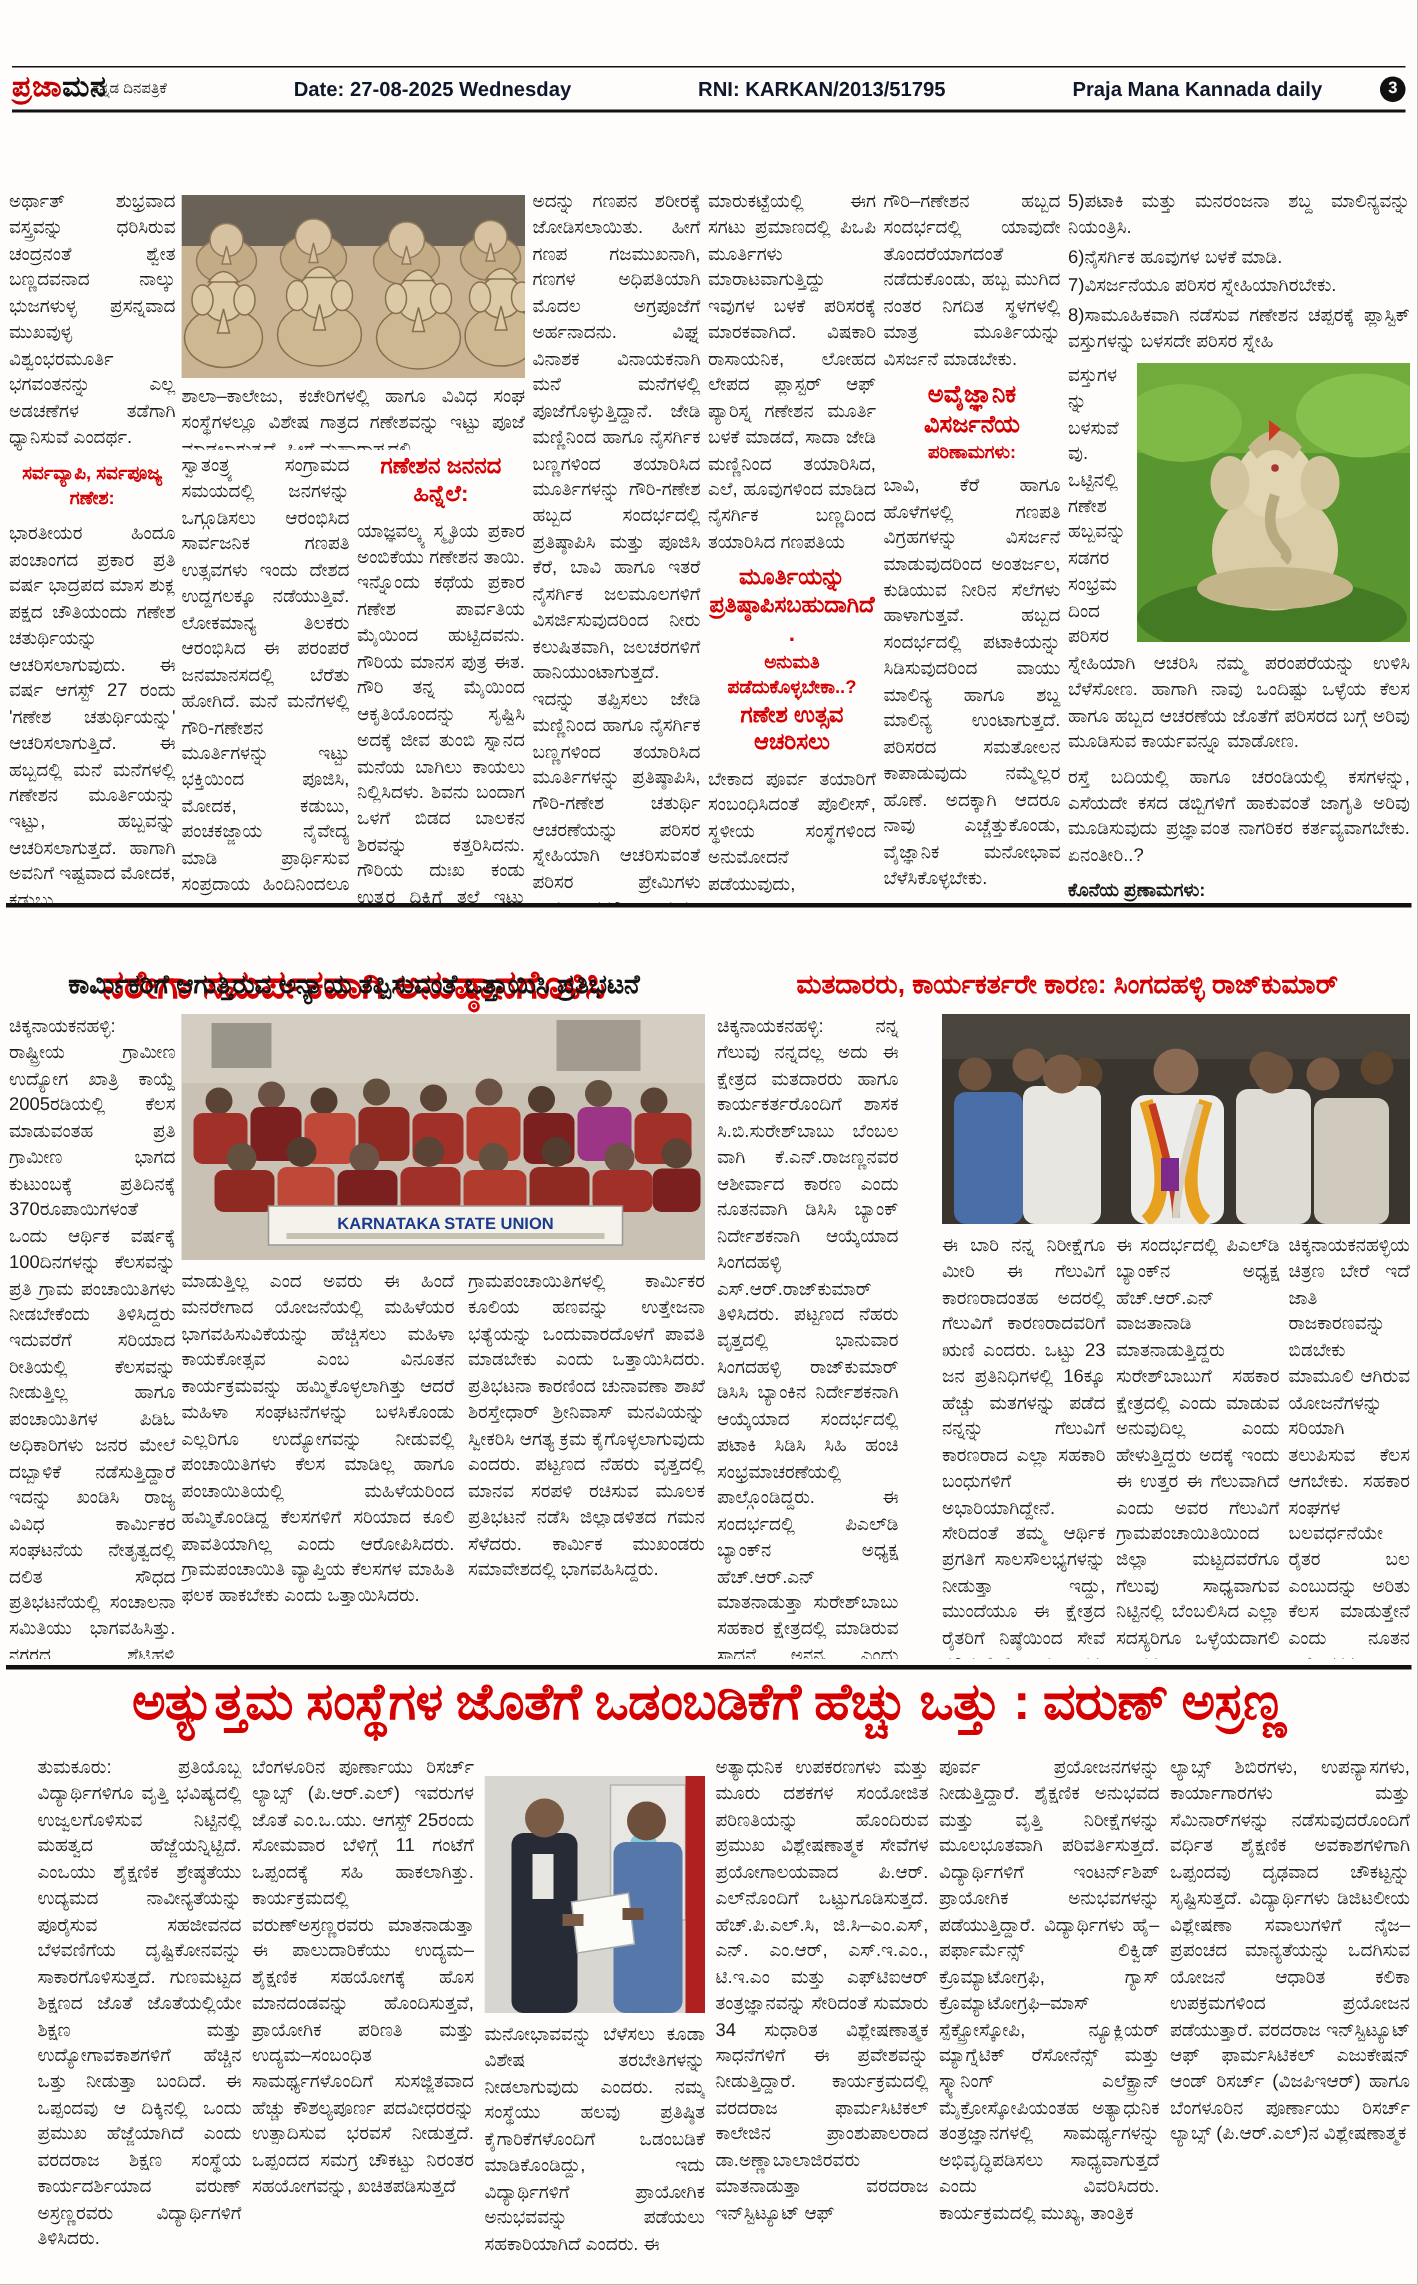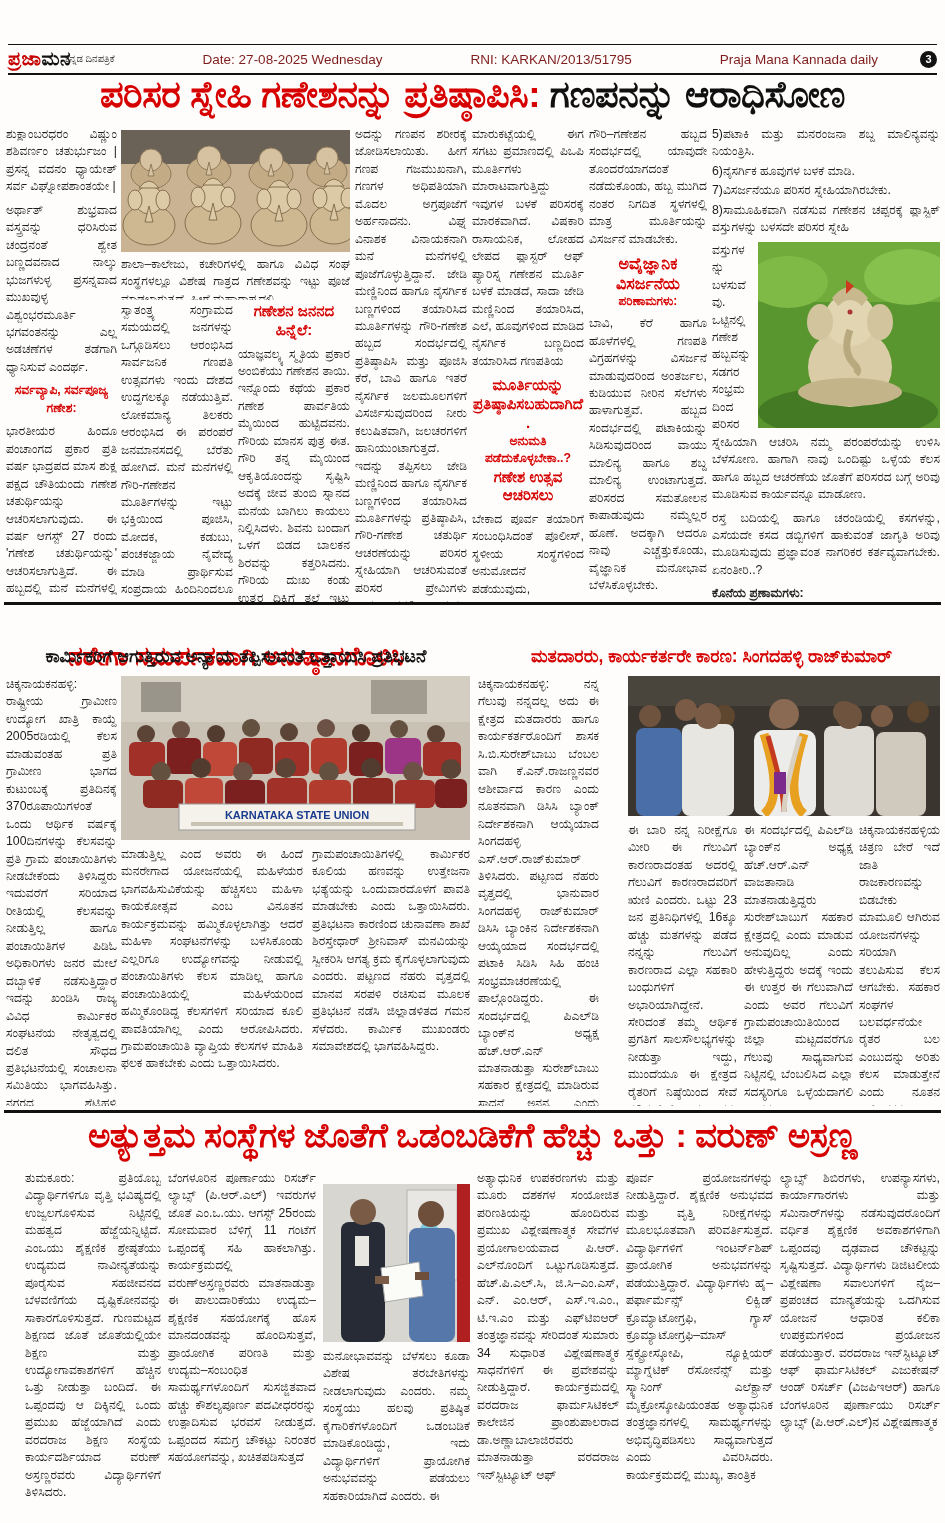--- a/index.html
+++ b/index.html
@@ -5,21 +5,21 @@
   html,body{margin:0;padding:0;background:#888;}
   .page{position:relative;width:945px;height:1523px;margin:0 auto;background:#fefdfb;
         font-family:"Liberation Sans","DejaVu Sans",sans-serif;color:#1c1c1c;overflow:hidden;}
   
   .masthead{position:absolute;left:8px;top:44px;width:929px;height:28px;
             border-top:1px solid #111;border-bottom:2.5px solid #111;
             display:flex;align-items:center;justify-content:space-between;}
   .logo{font-weight:bold;font-size:19px;letter-spacing:.5px;text-align:center;}
   .logo .lr{color:#c40000;} .logo .lb{color:#111;}
   .tagline{font-size:10px;color:#222;margin-left:-48px;}
-  .mh{font-size:13.5px;font-weight:normal;color:#7f1d1d;padding-left:46px;}
+  .mh{font-size:13.5px;font-weight:bold;color:#0f172a;padding-left:46px;}
   .pageno{width:17px;height:17px;border-radius:50%;background:#111;color:#fff;
           font-size:11px;font-weight:bold;display:flex;align-items:center;justify-content:center;}
   
   .lead-headline{position:absolute;left:0;top:76px;width:945px;text-align:center;
                  font-weight:bold;font-size:37px;line-height:1.05;white-space:nowrap;letter-spacing:-.5px;}
   .lead-headline .r{color:#d60000;} .lead-headline .k{color:#101010;}
   .sec-h1{position:absolute;text-align:center;font-weight:bold;font-size:26px;line-height:1.05;white-space:nowrap;}
   .sec-h2{position:absolute;text-align:center;font-weight:bold;font-size:17.5px;white-space:nowrap;}
   .red{color:#d60000;} .blk{color:#141414;}
   .mou-h1{position:absolute;left:0;top:1116px;width:945px;text-align:center;font-weight:bold;
@@ -45,26 +45,22 @@
     <span class="logo">
       <span class="lr">ಪ್ರಜಾ</span><span class="lb">ಮನ</span>
     </span>
     <span class="tagline">ಕನ್ನಡ ದಿನಪತ್ರಿಕೆ</span>
     <span class="mh">Date: 27-08-2025 Wednesday</span>
     <span class="mh">RNI: KARKAN/2013/51795</span>
     <span class="mh">Praja Mana Kannada daily</span>
     <span class="pageno">3</span>
   </div>
 
-  <div class="lead-headline">
-    <span class="r">ಪರಿಸರ ಸ್ನೇಹಿ ಗಣೇಶನನ್ನು ಪ್ರತಿಷ್ಠಾಪಿಸಿ: </span><span class="k">ಗಣಪನನ್ನು ಆರಾಧಿಸೋಣ</span>
-  </div>
 
   <div class="col" style="left:6px;top:126px;width:111px;height:476px;">
-    <p>ಶುಕ್ಲಾಂಬರಧರಂ ವಿಷ್ಣುಂ ಶಶಿವರ್ಣಂ ಚತುರ್ಭುಜಂ | ಪ್ರಸನ್ನ ವದನಂ ಧ್ಯಾಯೇತ್ ಸರ್ವ ವಿಘ್ನೋಪಶಾಂತಯೇ |</p>
     <p>ಅರ್ಥಾತ್ ಶುಭ್ರವಾದ ವಸ್ತ್ರವನ್ನು ಧರಿಸಿರುವ ಚಂದ್ರನಂತೆ ಶ್ವೇತ ಬಣ್ಣದವನಾದ ನಾಲ್ಕು ಭುಜಗಳುಳ್ಳ ಪ್ರಸನ್ನವಾದ ಮುಖವುಳ್ಳ ವಿಶ್ವಂಭರಮೂರ್ತಿ ಭಗವಂತನನ್ನು ಎಲ್ಲ ಅಡಚಣೆಗಳ ತಡೆಗಾಗಿ ಧ್ಯಾನಿಸುವೆ ಎಂದರ್ಥ.</p>
     <p class="rsub csub">ಸರ್ವವ್ಯಾಪಿ, ಸರ್ವಪೂಜ್ಯ ಗಣೇಶ:</p>
     <p>ಭಾರತೀಯರ ಹಿಂದೂ ಪಂಚಾಂಗದ ಪ್ರಕಾರ ಪ್ರತಿ ವರ್ಷ ಭಾದ್ರಪದ ಮಾಸ ಶುಕ್ಲ ಪಕ್ಷದ ಚೌತಿಯಂದು ಗಣೇಶ ಚತುರ್ಥಿಯನ್ನು ಆಚರಿಸಲಾಗುವುದು. ಈ ವರ್ಷ ಆಗಸ್ಟ್ 27 ರಂದು 'ಗಣೇಶ ಚತುರ್ಥಿಯನ್ನು' ಆಚರಿಸಲಾಗುತ್ತಿದೆ. ಈ ಹಬ್ಬದಲ್ಲಿ ಮನೆ ಮನೆಗಳಲ್ಲಿ ಗಣೇಶನ ಮೂರ್ತಿಯನ್ನು ಇಟ್ಟು, ಹಬ್ಬವನ್ನು ಆಚರಿಸಲಾಗುತ್ತದೆ. ಹಾಗಾಗಿ ಅವನಿಗೆ ಇಷ್ಟವಾದ ಮೋದಕ, ಕಡುಬು,</p>
 
   </div>
 
   <div class="photo" style="left:121px;top:130px;width:229px;height:122px;">
     <svg viewBox="0 0 229 122" preserveAspectRatio="none">
       <rect width="229" height="122" fill="#c9b392"></rect>
       <rect width="229" height="34" fill="#6b6257"></rect>

